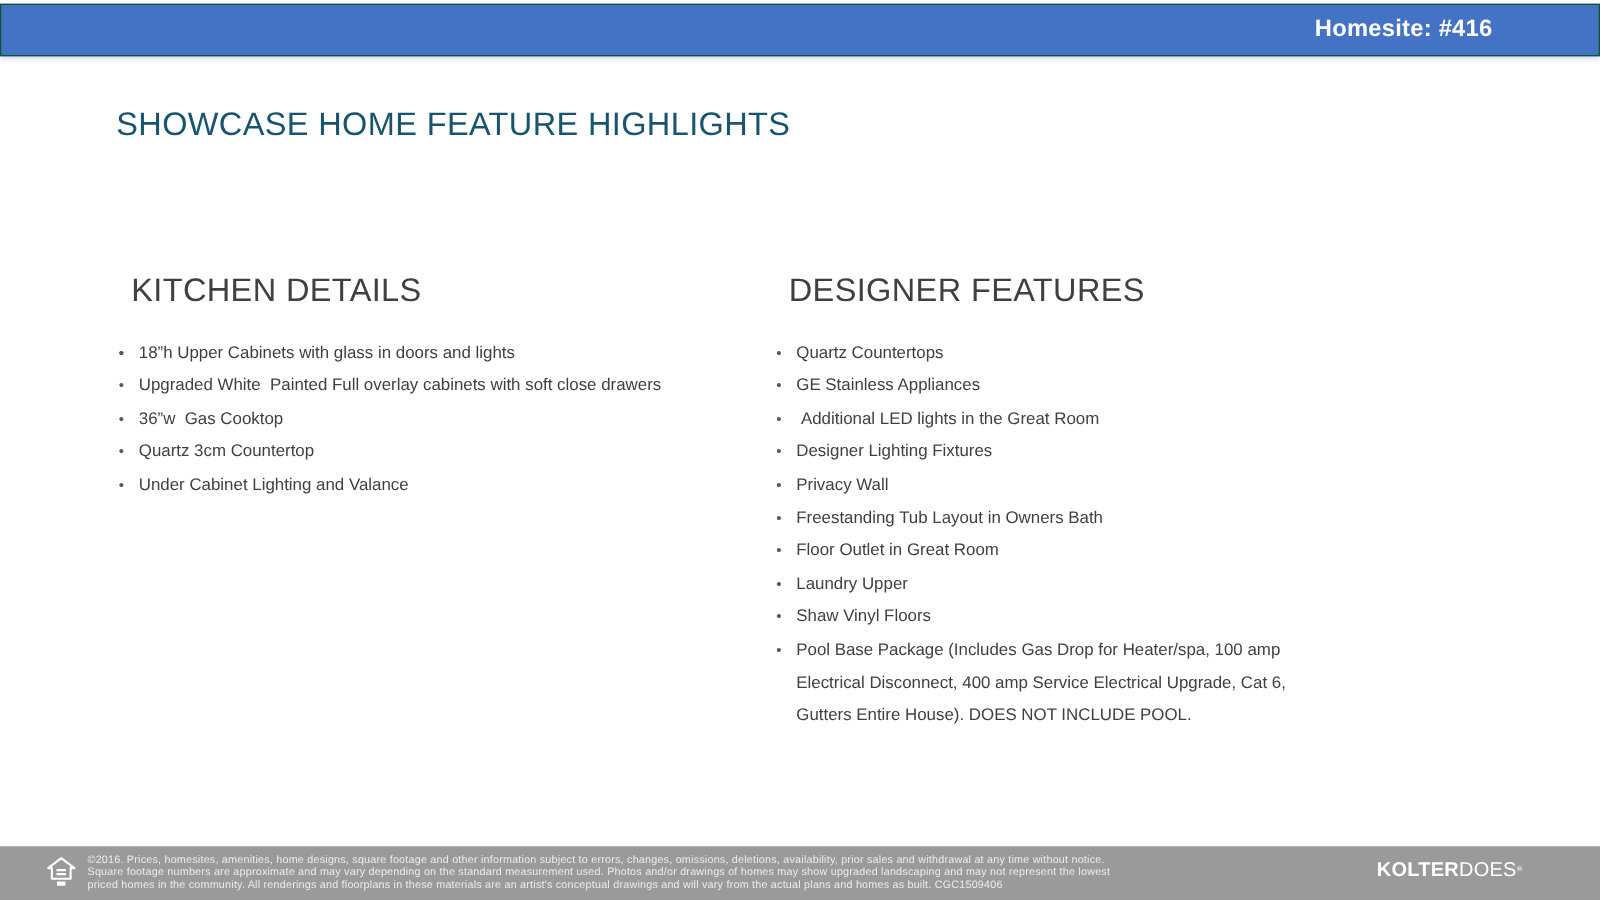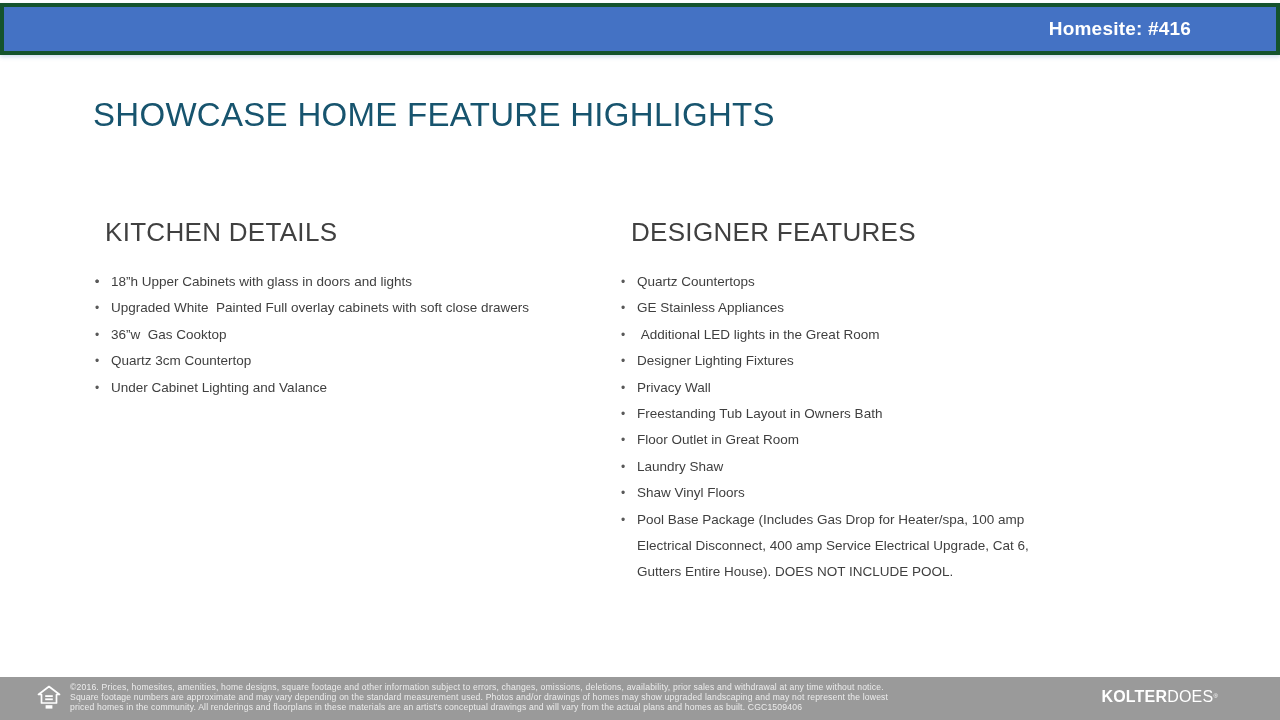--- a/index.html
+++ b/index.html
@@ -6,37 +6,37 @@
   body {
     width: 1280px; height: 720px;
     position: relative;
     background: #ffffff;
     font-family: "Liberation Sans", sans-serif;
     overflow: hidden;
   }
 
   
   .banner {
-    position: absolute; top: 3px; left: 0; right: 0; height: 52px;
+    position: absolute; top: 3px; left: 0; right: 0; height: 42px;
     background: #4472C4;
-    border: 4px solid #14532d;
+    border: 1px solid #14532d;
     box-sizing: border-box;
     box-shadow: 0 2px 4px rgba(68,114,196,0.25);
   }
   .banner-text {
     position: absolute; right: 85px; top: 50%;
     transform: translateY(-50%);
     color: #ffffff; font-size: 19px; font-weight: bold;
     letter-spacing: 0.2px;
   }
 
   
   .page-title {
-    position: absolute; left: 93px; top: 100px;
-    font-size: 33px; line-height: 30px;
+    position: absolute; left: 93px; top: 84px;
+    font-size: 26px; line-height: 30px;
     color: #17546E; letter-spacing: 0.3px;
     font-weight: 400;
   }
 
   
   .column { position: absolute; top: 205px; }
   .col-kitchen { left: 93px; width: 505px; }
   .col-designer { left: 619px; width: 452px; }
 
   .section-heading {
@@ -107,21 +107,21 @@
 <div class="column col-designer">
   <h2 class="section-heading">DESIGNER FEATURES</h2>
   <ul class="feature-list">
       <li><span class="bullet">•</span><span class="li-text">Quartz Countertops</span></li>
       <li><span class="bullet">•</span><span class="li-text">GE Stainless Appliances</span></li>
       <li><span class="bullet">•</span><span class="li-text"> Additional LED lights in the Great Room</span></li>
       <li><span class="bullet">•</span><span class="li-text">Designer Lighting Fixtures</span></li>
       <li><span class="bullet">•</span><span class="li-text">Privacy Wall</span></li>
       <li><span class="bullet">•</span><span class="li-text">Freestanding Tub Layout in Owners Bath</span></li>
       <li><span class="bullet">•</span><span class="li-text">Floor Outlet in Great Room</span></li>
-      <li><span class="bullet">•</span><span class="li-text">Laundry Shaw</span></li>
+      <li><span class="bullet">•</span><span class="li-text">Laundry Upper</span></li>
       <li><span class="bullet">•</span><span class="li-text">Shaw Vinyl Floors</span></li>
       <li><span class="bullet">•</span><span class="li-text">Pool Base Package (Includes Gas Drop for Heater/spa, 100 amp Electrical Disconnect, 400 amp Service Electrical Upgrade, Cat 6, Gutters Entire House). DOES NOT INCLUDE POOL.</span></li>
     </ul>
 </div>
 
 <div class="footer">
   <svg class="eho-icon" viewBox="0 0 24 26" xmlns="http://www.w3.org/2000/svg">
     <path d="M12 1.5 L1.5 9.5 L4.5 9.5 L4.5 18 L19.5 18 L19.5 9.5 L22.5 9.5 Z" fill="none" stroke="#ffffff" stroke-width="1.7" stroke-linejoin="round"></path>
     <rect x="8.2" y="10.2" width="7.6" height="1.8" fill="#ffffff"></rect>
     <rect x="8.2" y="13.4" width="7.6" height="1.8" fill="#ffffff"></rect>

